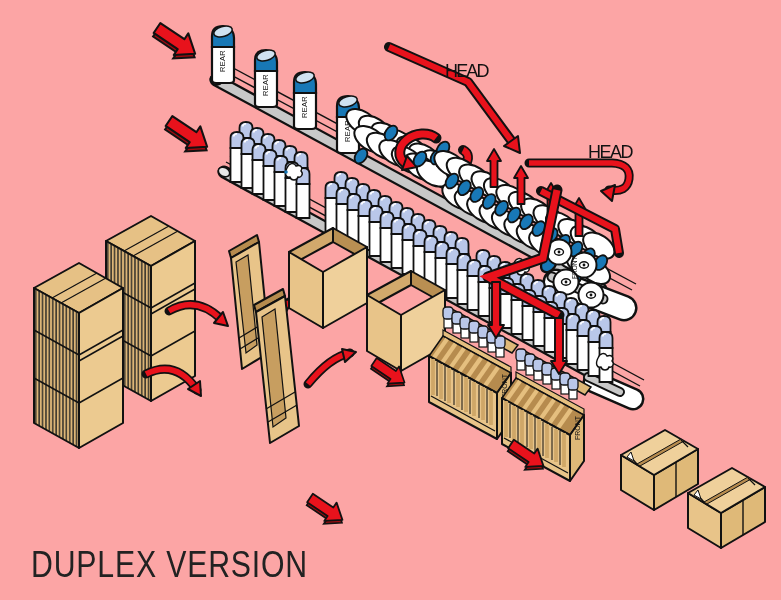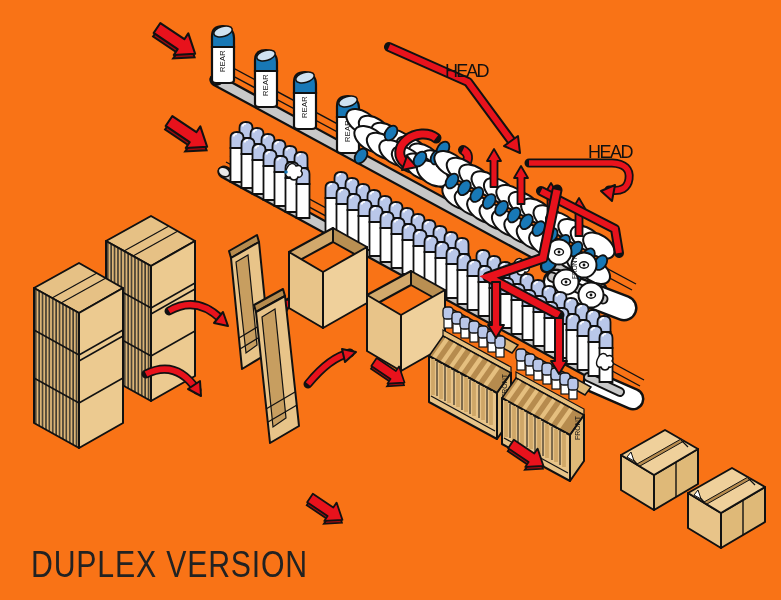--- a/index.html
+++ b/index.html
@@ -3,21 +3,21 @@
 <meta charset="utf-8">
 <style>
   :root{
     --red:#e8121c; --red-shadow:#9e0b10;
     --cardboard:#e8c489; --cardboard-light:#efd09b; --cardboard-mid:#dfb978;
     --cardboard-dark:#c79e60; --cardboard-inner:#b68b4e;
     --cap-dark:#1878b6; --cap-hi:#cfe2f1; --cap-light:#b9c7e9;
     --belt:#c8c8c8; --outline:#111111; --text:#222222;
   }
   html,body{margin:0;padding:0;background:#fff;}
-  .stage{position:relative;width:781px;height:600px;background:#f97316;overflow:hidden;
+  .stage{position:relative;width:781px;height:600px;background:#fca5a5;overflow:hidden;
          font-family:"Liberation Sans",sans-serif;}
   svg{display:block}
   .rail{stroke:#111;stroke-width:1.4;fill:none}
   .ol2{stroke:#111;stroke-width:2;stroke-linejoin:round}
   .head-label{font-family:"Liberation Sans",sans-serif;font-size:18px;fill:#111;letter-spacing:.5px}
   .title-text{font-family:"Liberation Sans",sans-serif;font-size:37px;font-weight:300;
               fill:var(--text);letter-spacing:1px}
   .vlabel{font-family:"Liberation Sans",sans-serif;fill:#111}
 </style>
 </head>

